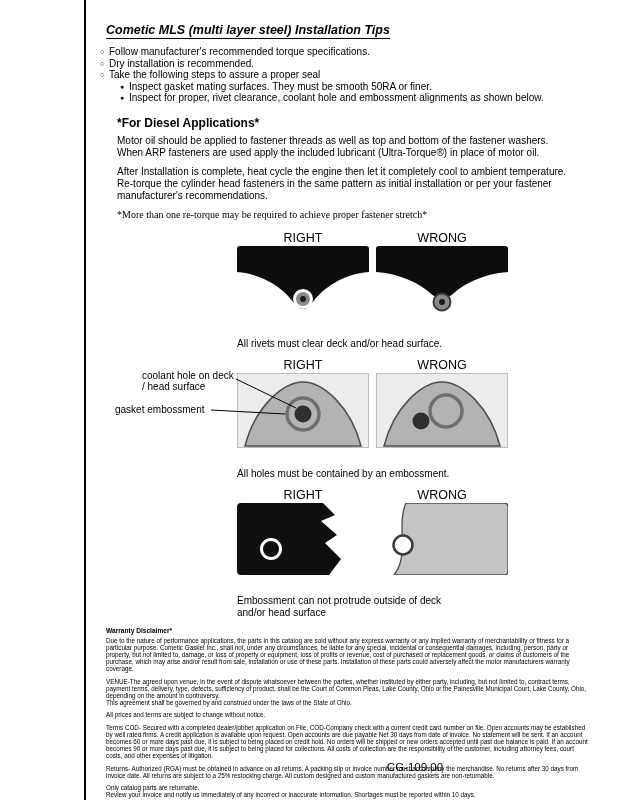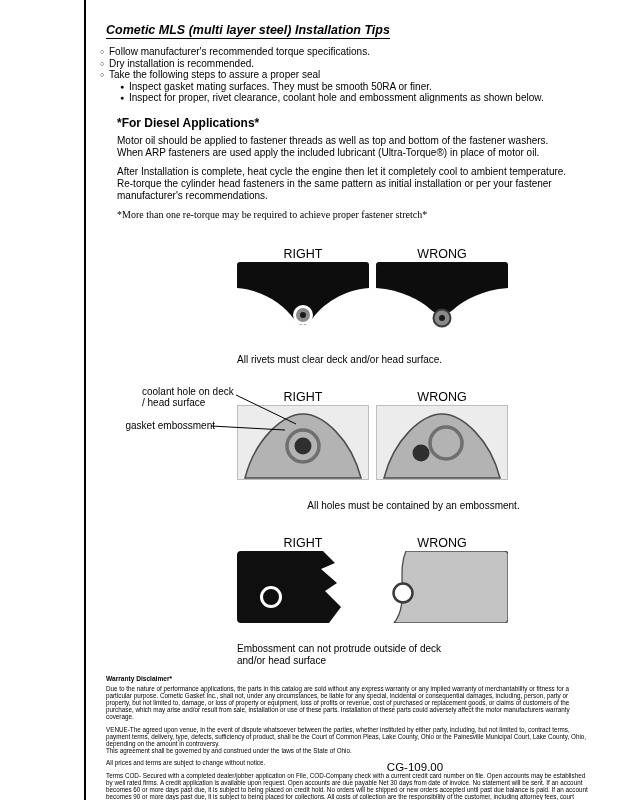--- a/index.html
+++ b/index.html
@@ -25,29 +25,29 @@
   .tip.sub { margin-left:24px; }
   .marker { font-size:7px; line-height:11.5px; width:7px; flex:0 0 auto; }
 
   .diesel { margin-left:21px; width:454px; }
   .diesel-heading { font-size:12px; font-weight:bold; margin-top:12px; margin-bottom:5px; }
   .diesel p { font-size:10px; line-height:12px; margin-bottom:7px; }
   .diesel .note { margin-bottom:0;font-family:Liberation Serif, serif; }
 
   .diagrams { margin-top:10px; }
   .dg-row { display:flex; gap:7px; margin-left:141px; }
-  .dg-col { width:132px;margin-top:16px; }
+  .dg-col { width:132px; }
   .dg-header { font-size:12.5px; text-align:center; height:15px; line-height:15px; }
   .dg-caption { font-size:10px; margin-left:141px; margin-top:16px; line-height:12px; }
   .dg-caption.wrap { width:235px; }
   .dg-gap { height:8px; }
   .row2-wrap { position:relative; }
   .ann { position:absolute; font-size:10px; line-height:11px; }
   .ann1 { left:46px; top:12px; width:96px; }
-  .ann2 { left:19px; top:46px; width:100px;text-align:right; }
+  .ann2 { left:19px; top:46px; width:100px; }
   .ann-overlay { position:absolute; left:0; top:0; pointer-events:none; }
 
   .warranty { margin-left:10px; width:482px; margin-top:8px; }
   .w-heading { font-size:6.6px; font-weight:bold; margin-bottom:3px; }
   .w-p { font-size:6.3px; line-height:7.2px; margin-bottom:5px; }
   .w-p.tight { margin-bottom:0; }
 
   .footer { position:absolute; left:340px; top:761px; width:150px; text-align:center; font-size:11.5px; }
 </style>
 </head>
@@ -133,21 +133,21 @@
           </svg>
         </div>
       </div>
       <div class="ann ann1">coolant hole on deck / head surface</div>
       <div class="ann ann2">gasket embossment</div>
       <svg class="ann-overlay" width="220" height="90" viewBox="0 0 220 90">
         <line x1="140" y1="21" x2="200" y2="50" stroke="#000" stroke-width="1"></line>
         <line x1="115" y1="52" x2="189" y2="56" stroke="#000" stroke-width="1"></line>
       </svg>
     </div>
-    <div class="dg-caption" style="text-align:center;">All holes must be contained by an embossment.</div>
+    <div class="dg-caption" style="">All holes must be contained by an embossment.</div>
     <div class="dg-gap"></div>
 
     <div class="dg-row">
       <div class="dg-col">
         <div class="dg-header">RIGHT</div>
         <svg width="132" height="72" viewBox="0 0 132 72">
           <path d="M0,4 Q0,0 4,0 H86 L98,12 L84,18 L100,32 L88,40 L104,56 L92,72 H4 Q0,72 0,68 Z" fill="#0f0f0f"></path>
           <circle cx="34" cy="46" r="9.5" fill="#0f0f0f" stroke="#ffffff" stroke-width="3"></circle>
         </svg>
       </div>

